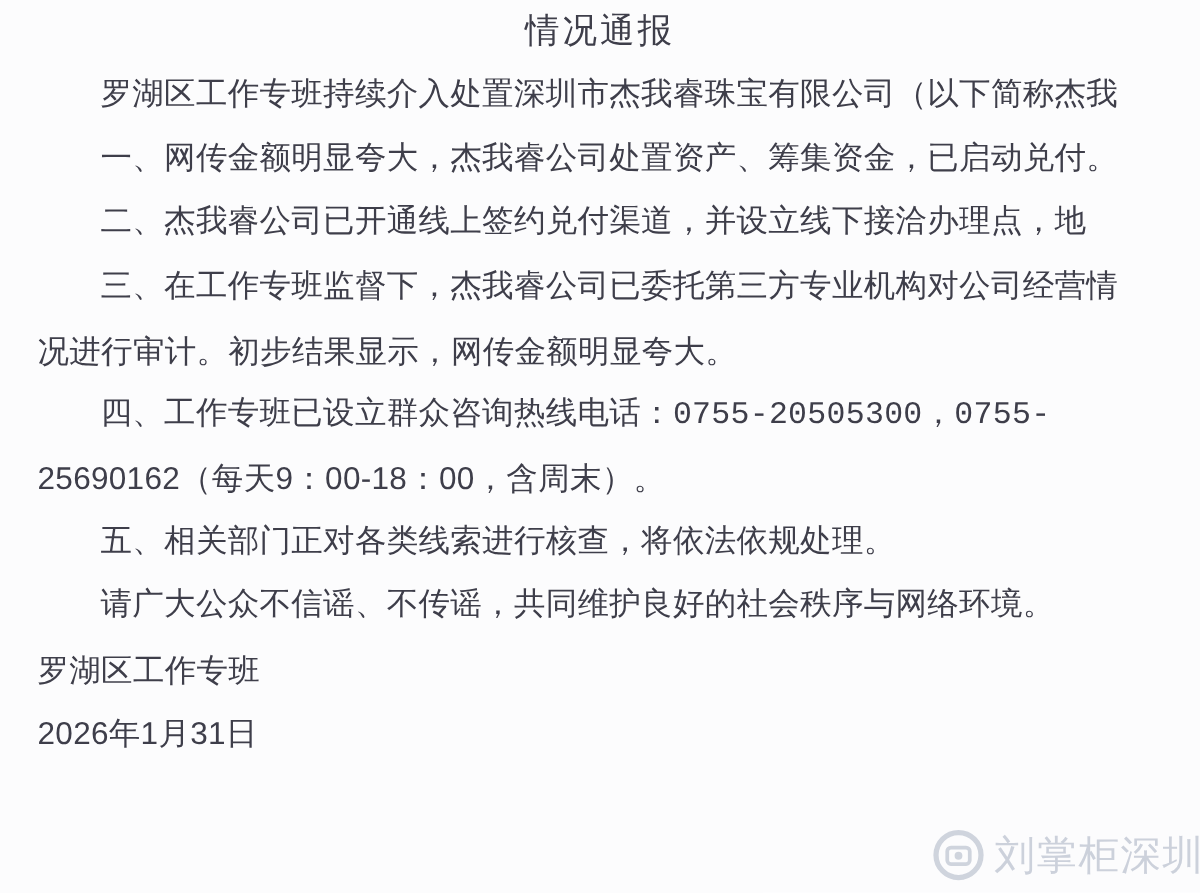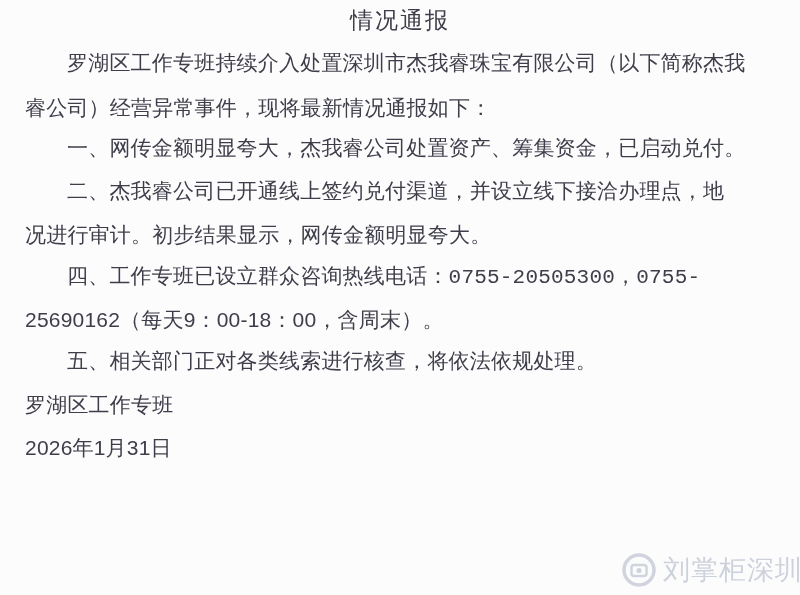--- a/index.html
+++ b/index.html
@@ -42,27 +42,28 @@
 </style>
 </head>
 <body>
 
 <div class="page">
   <div class="soft">
     <h1 class="title">情况通报</h1>
 
     <div class="body">
       <div class="line indent">罗湖区工作专班持续介入处置深圳市杰我睿珠宝有限公司（以下简称杰我</div>
-      <div class="line">睿公司）经营异常事件，现将最新情况通报如下：</div>
       <div class="line indent">一、网传金额明显夸大，杰我睿公司处置资产、筹集资金，已启动兑付。</div>
       <div class="line indent">二、杰我睿公司已开通线上签约兑付渠道，并设立线下接洽办理点，地</div>
+      <div class="line indent">三、在工作专班监督下，杰我睿公司已委托第三方专业机构对公司经营情</div>
       <div class="line">况进行审计。初步结果显示，网传金额明显夸大。</div>
       <div class="line indent">四、工作专班已设立群众咨询热线电话：0755-20505300，0755-</div>
       <div class="line">25690162（每天9：00-18：00，含周末）。</div>
       <div class="line indent">五、相关部门正对各类线索进行核查，将依法依规处理。</div>
+      <div class="line indent">请广大公众不信谣、不传谣，共同维护良好的社会秩序与网络环境。</div>
       <div class="line right">罗湖区工作专班</div>
       <div class="line right">2026年1月31日</div>
     </div>
   </div>
 
   <div class="watermark">
     <svg class="wm-logo" width="36" height="36" viewBox="0 0 36 36" aria-hidden="true">
       <circle cx="18" cy="18" r="15" fill="none" stroke="#ccd1db" stroke-width="3.5"></circle>
       <rect x="10.5" y="13" width="15" height="11" rx="2.5" fill="none" stroke="#ccd1db" stroke-width="2.5"></rect>
       <circle cx="18" cy="18.5" r="2.6" fill="#ccd1db"></circle>

